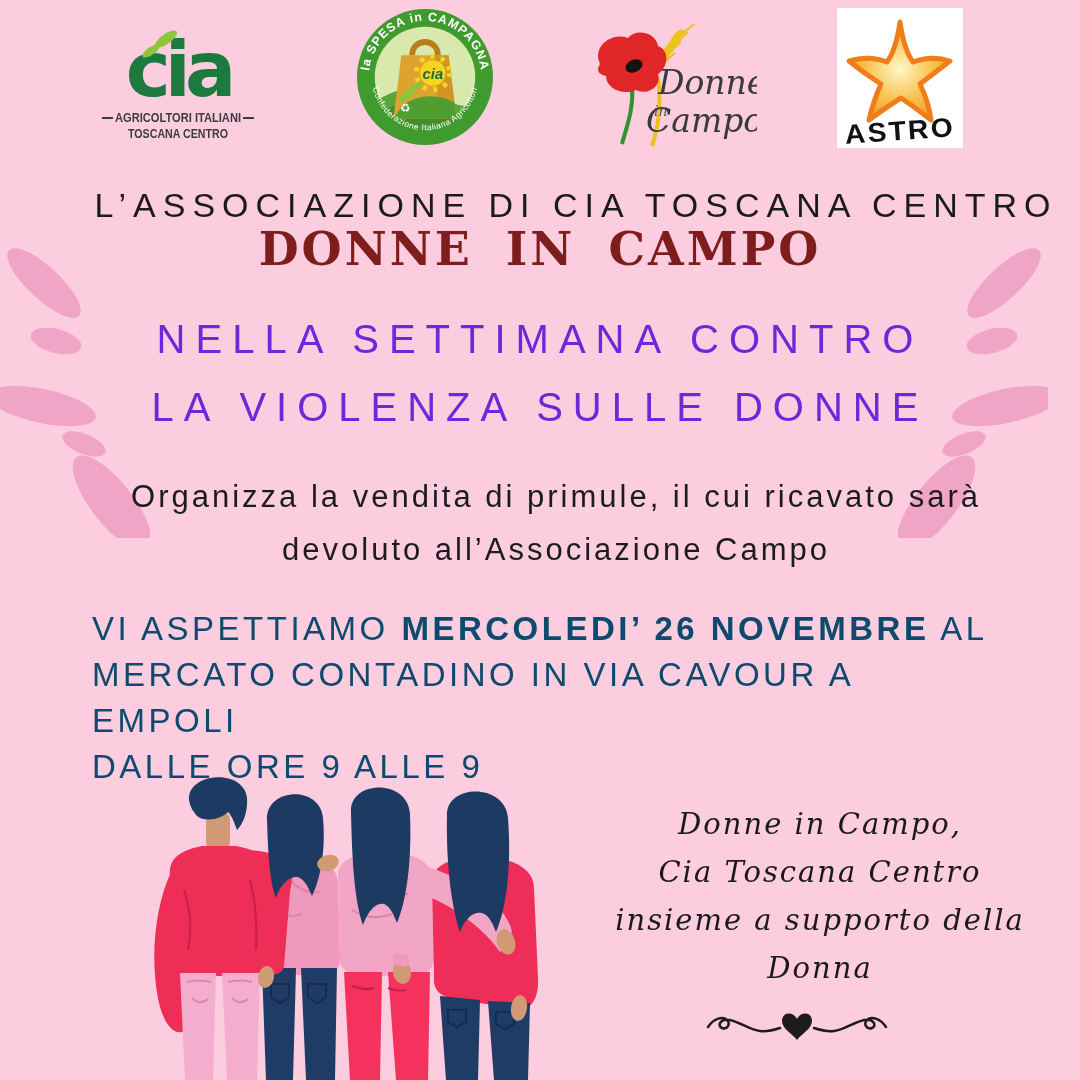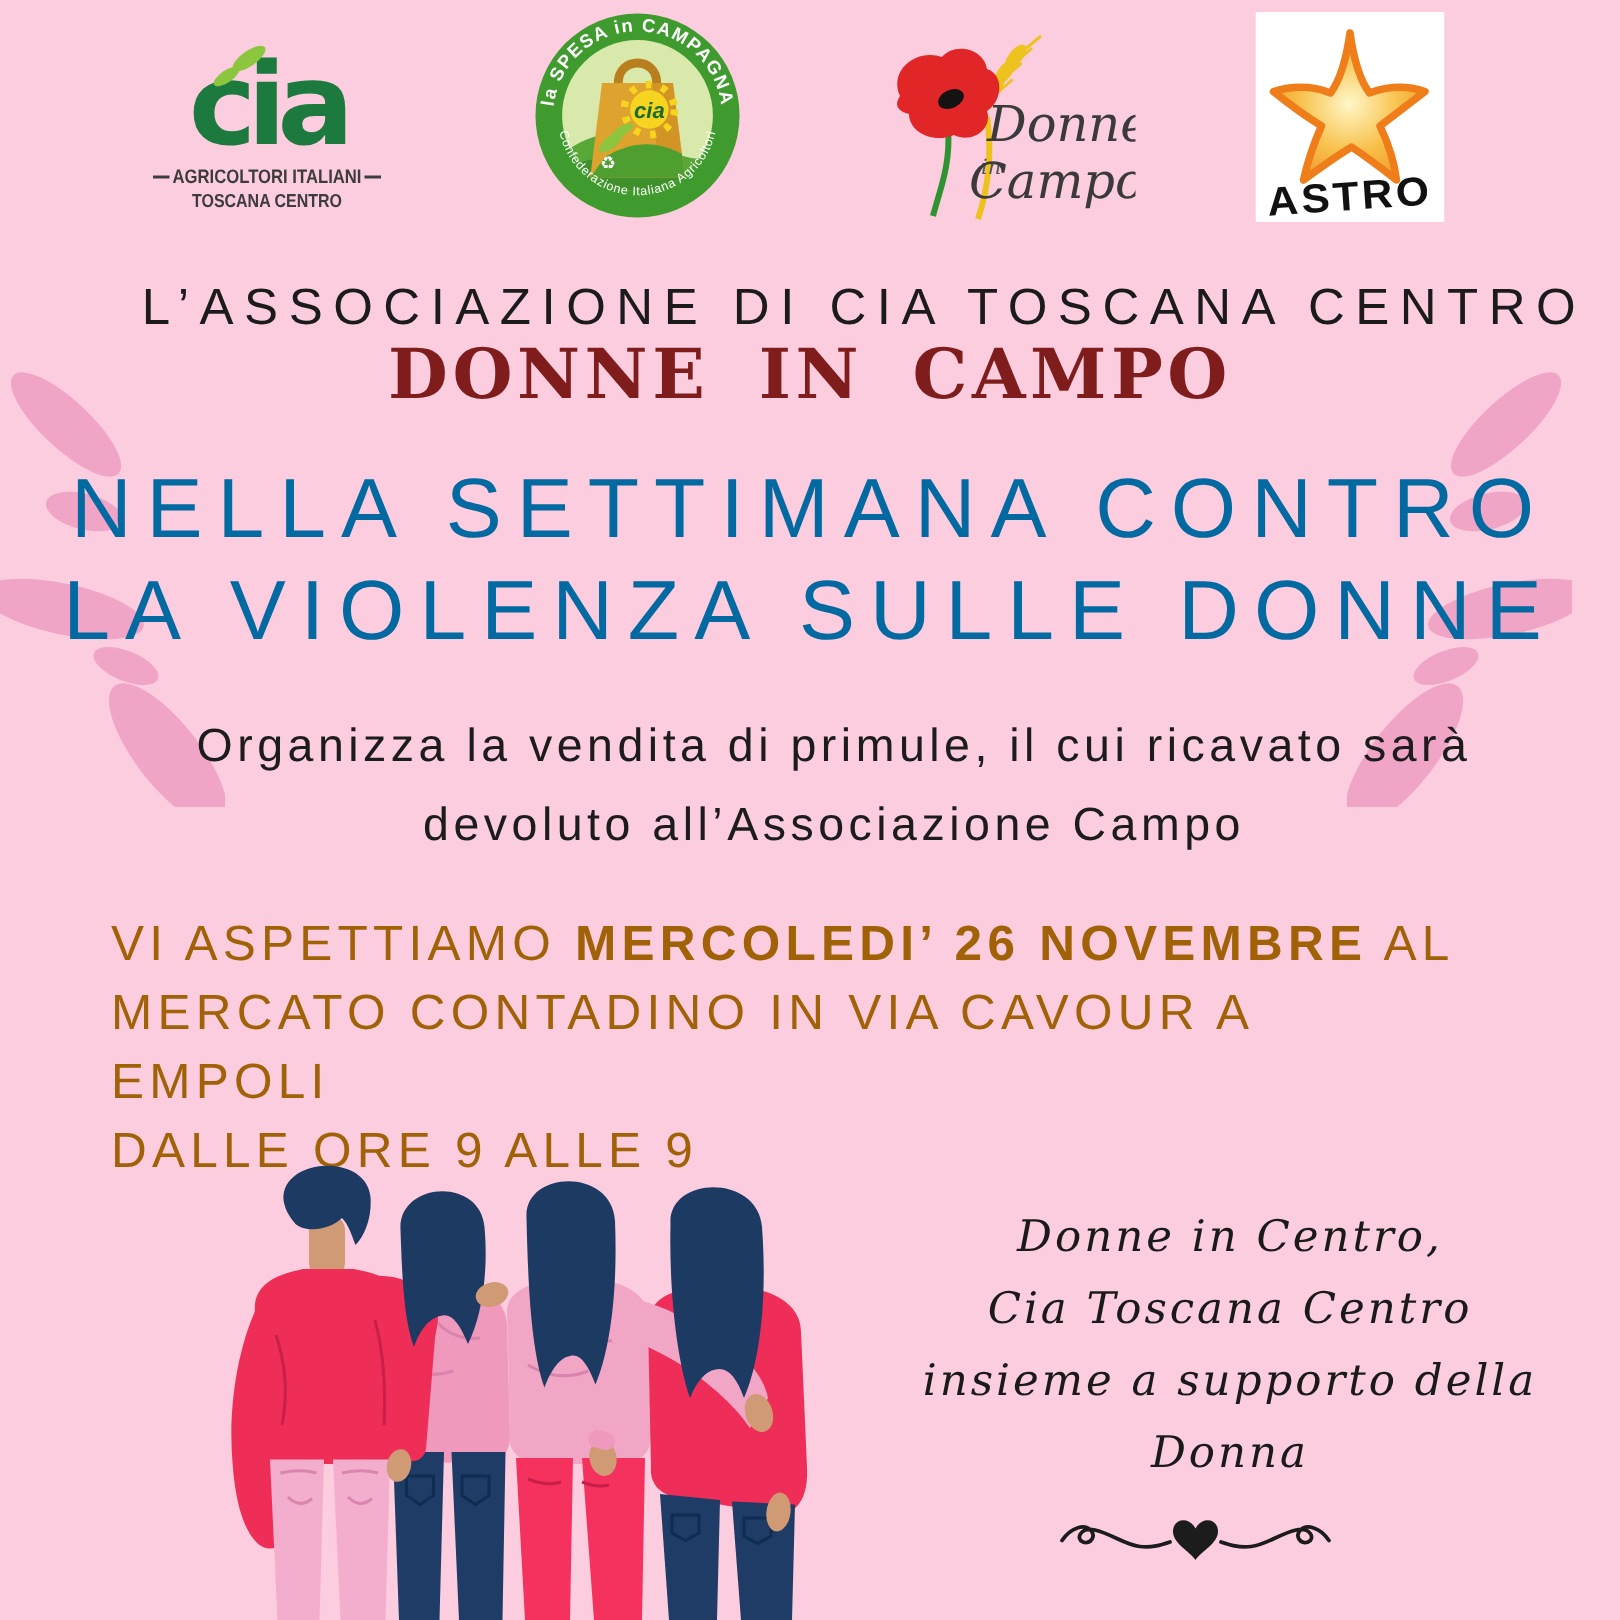--- a/index.html
+++ b/index.html
@@ -4,23 +4,23 @@
 <style>
   html,body{margin:0;padding:0;}
   body{width:1080px;height:1080px;overflow:hidden;background:#fccddf;}
   .poster{position:relative;width:1048px;height:1080px;background:#fccddf;
           font-family:"Liberation Sans",sans-serif;color:#1c1c1c;}
   .abs{position:absolute;}
   .centered{left:0;width:1080px;text-align:center;}
   .header-line1{top:186px;font-size:34px;letter-spacing:7px;font-weight:400;color:#1b1b1b;padding-left:36px;}
   .header-line2{top:222px;font-family:"DejaVu Serif",serif;font-size:46px;font-weight:700;
                 letter-spacing:3px;word-spacing:14px;color:#7f1d1d;}
-  .headline{top:305px;color:#0369a1;font-size:56px;letter-spacing:10px;line-height:68px;font-weight:400;}
+  .headline{top:305px;color:#6d28d9;font-size:40px;letter-spacing:10px;line-height:68px;font-weight:400;}
   .body-text{top:470px;font-size:31px;letter-spacing:3px;line-height:53px;color:#1c1c1c;padding-left:16px;}
-  .details{top:606px;left:74px;width:910px;font-size:33px;letter-spacing:3.5px;line-height:46px;color:#a16207;}
+  .details{top:606px;left:92px;width:910px;font-size:33px;letter-spacing:3.5px;line-height:46px;color:#0c4a6e;}
   .details b{font-weight:700;}
   .signature{top:800px;left:600px;width:440px;text-align:center;font-family:"DejaVu Serif",serif;
              font-style:italic;font-size:29px;line-height:48px;letter-spacing:2px;color:#1a1a1a;}
   .brush-left{left:0;top:238px;}
   .brush-right{right:0;top:238px;transform:scaleX(-1);}
   .logo-cia{left:100px;top:26px;}
   .logo-spesa{left:356px;top:8px;}
   .logo-donne{left:582px;top:22px;}
   .logo-astro{left:837px;top:8px;}
   .women{left:140px;top:760px;}
@@ -197,21 +197,21 @@
       <ellipse cx="188" cy="103" rx="11" ry="8" transform="rotate(-15 188 103)"></ellipse>
       <ellipse cx="126" cy="217" rx="8" ry="11" transform="rotate(12 126 217)"></ellipse>
       <ellipse cx="262" cy="212" rx="9" ry="12" transform="rotate(-10 262 212)"></ellipse>
       <ellipse cx="366" cy="182" rx="9" ry="13" transform="rotate(-18 366 182)"></ellipse>
       <ellipse cx="379" cy="248" rx="8" ry="13" transform="rotate(8 379 248)"></ellipse>
     </g>
     <rect x="252" y="194" width="18" height="12" rx="6" fill="#ef9abc" transform="rotate(12 261 200)"></rect>
   </svg>
 
   <div class="abs signature">
-    <div>Donne in Centro,</div>
+    <div>Donne in Campo,</div>
     <div>Cia Toscana Centro</div>
     <div>insieme a supporto della Donna</div>
   </div>
 
   <svg class="abs flourish" width="190" height="40" viewBox="0 0 190 40">
     <path d="M95,13 C91,5 80,6 80,15 C80,23 91,28 95,34 C99,28 110,23 110,15 C110,6 99,5 95,13 Z" fill="#1c1c1c"></path>
     <path d="M6,21 C12,12 21,10 25,14 C29,18 25,24 20,22 C15,20 18,12 28,14 C40,17 48,24 58,25 C66,26 72,24 78,22" stroke="#1c1c1c" stroke-width="2.5" fill="none" stroke-linecap="round"></path>
     <path d="M6,21 C12,12 21,10 25,14 C29,18 25,24 20,22 C15,20 18,12 28,14 C40,17 48,24 58,25 C66,26 72,24 78,22" transform="translate(190,0) scale(-1,1)" stroke="#1c1c1c" stroke-width="2.5" fill="none" stroke-linecap="round"></path>
   </svg>
 

